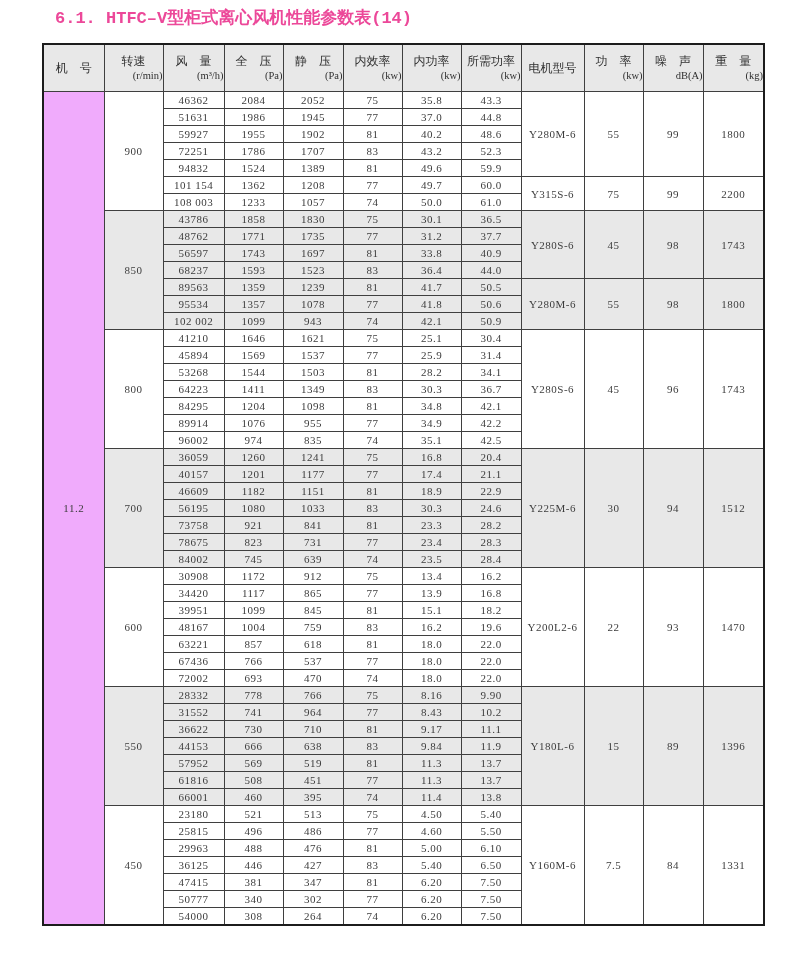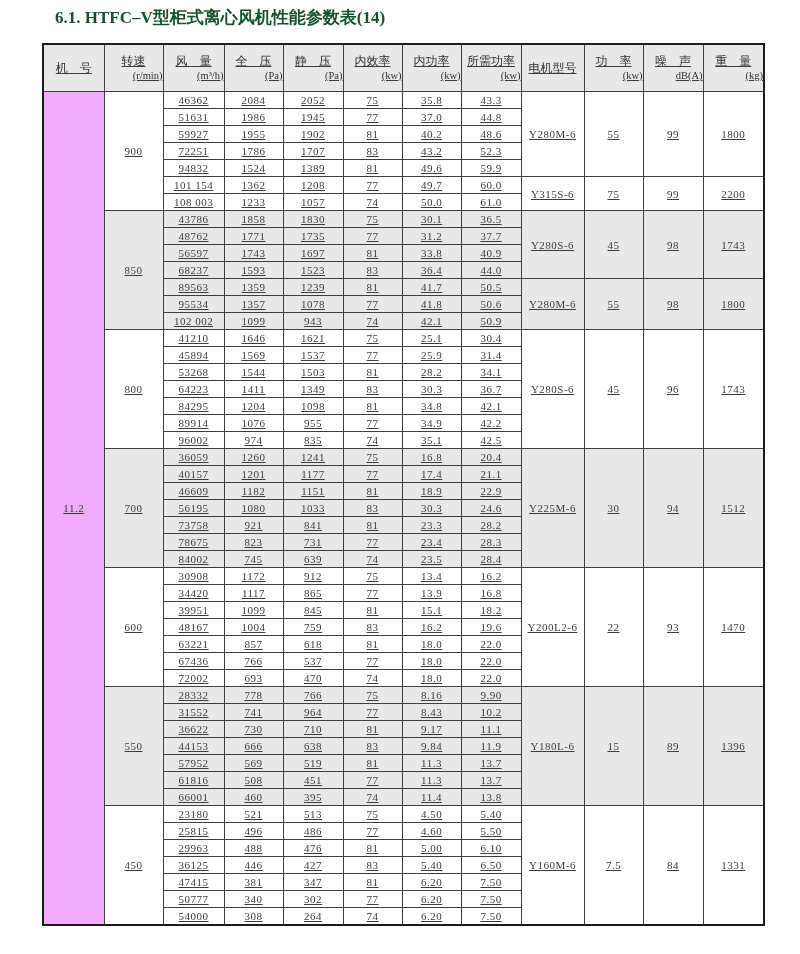--- a/index.html
+++ b/index.html
@@ -2,28 +2,27 @@
 <html><head>
 <meta charset="utf-8">
 <style>
   html,body{margin:0;padding:0;}
   body{
     width:800px;height:954px;background:#ffffff;position:relative;
     font-family:"Liberation Serif","DejaVu Serif",serif;color:#3d3d3d;
   }
   .title{
     position:absolute;left:55px;top:6px;margin:0;
-    font-size:17px;font-weight:bold;color:#14532d;
-    font-family:Liberation Serif, serif;
+    font-size:17px;font-weight:bold;color:#ec4899;
+    font-family:Liberation Mono, monospace;
   }
   table.params{
     position:absolute;left:42px;top:43px;width:721px;
     border-collapse:collapse;table-layout:fixed;
     border:2px solid #1c1c1c;
-    text-decoration:underline;
   }
   .params th,.params td{
     border:1px solid #3f3f3f;text-align:center;vertical-align:middle;
     padding:0;overflow:hidden;white-space:nowrap;
   }
   .params th{
     background:#e8e8e8;font-weight:normal;height:46px;
     font-size:12px;color:#2f2f2f;line-height:1.35;
   }
   .params th .h-sub{font-size:10.5px;text-align:right;}

